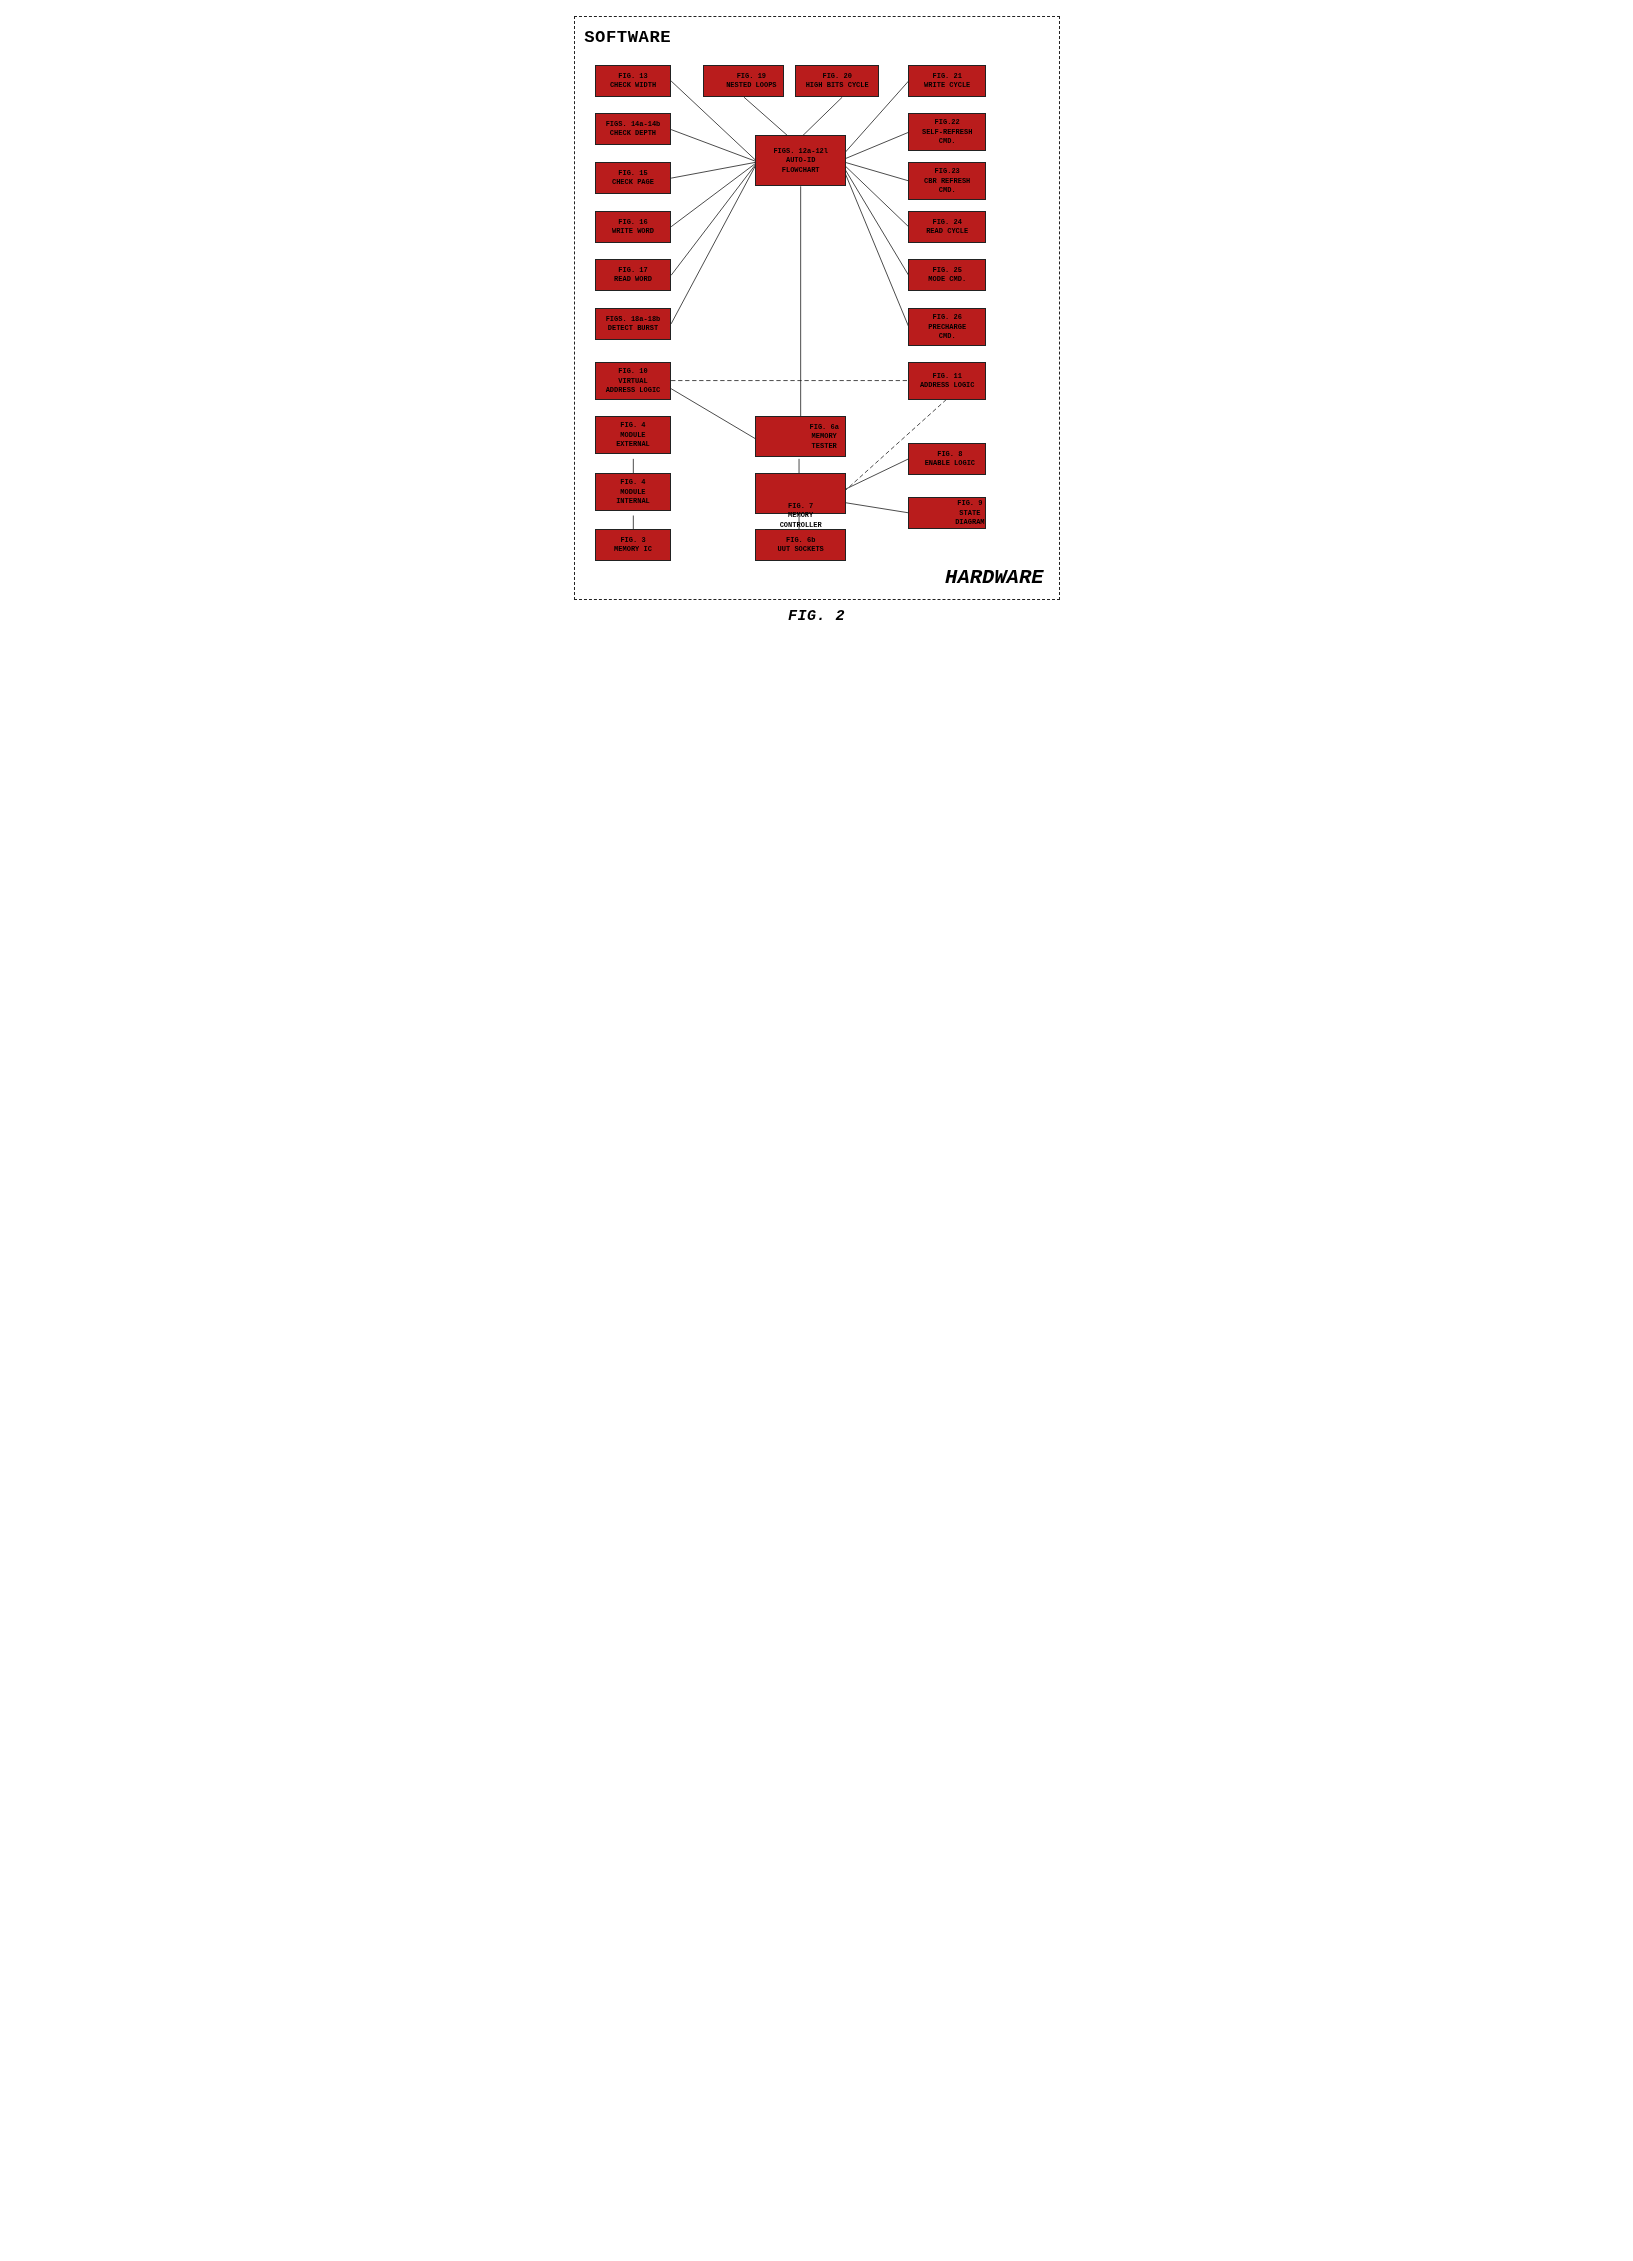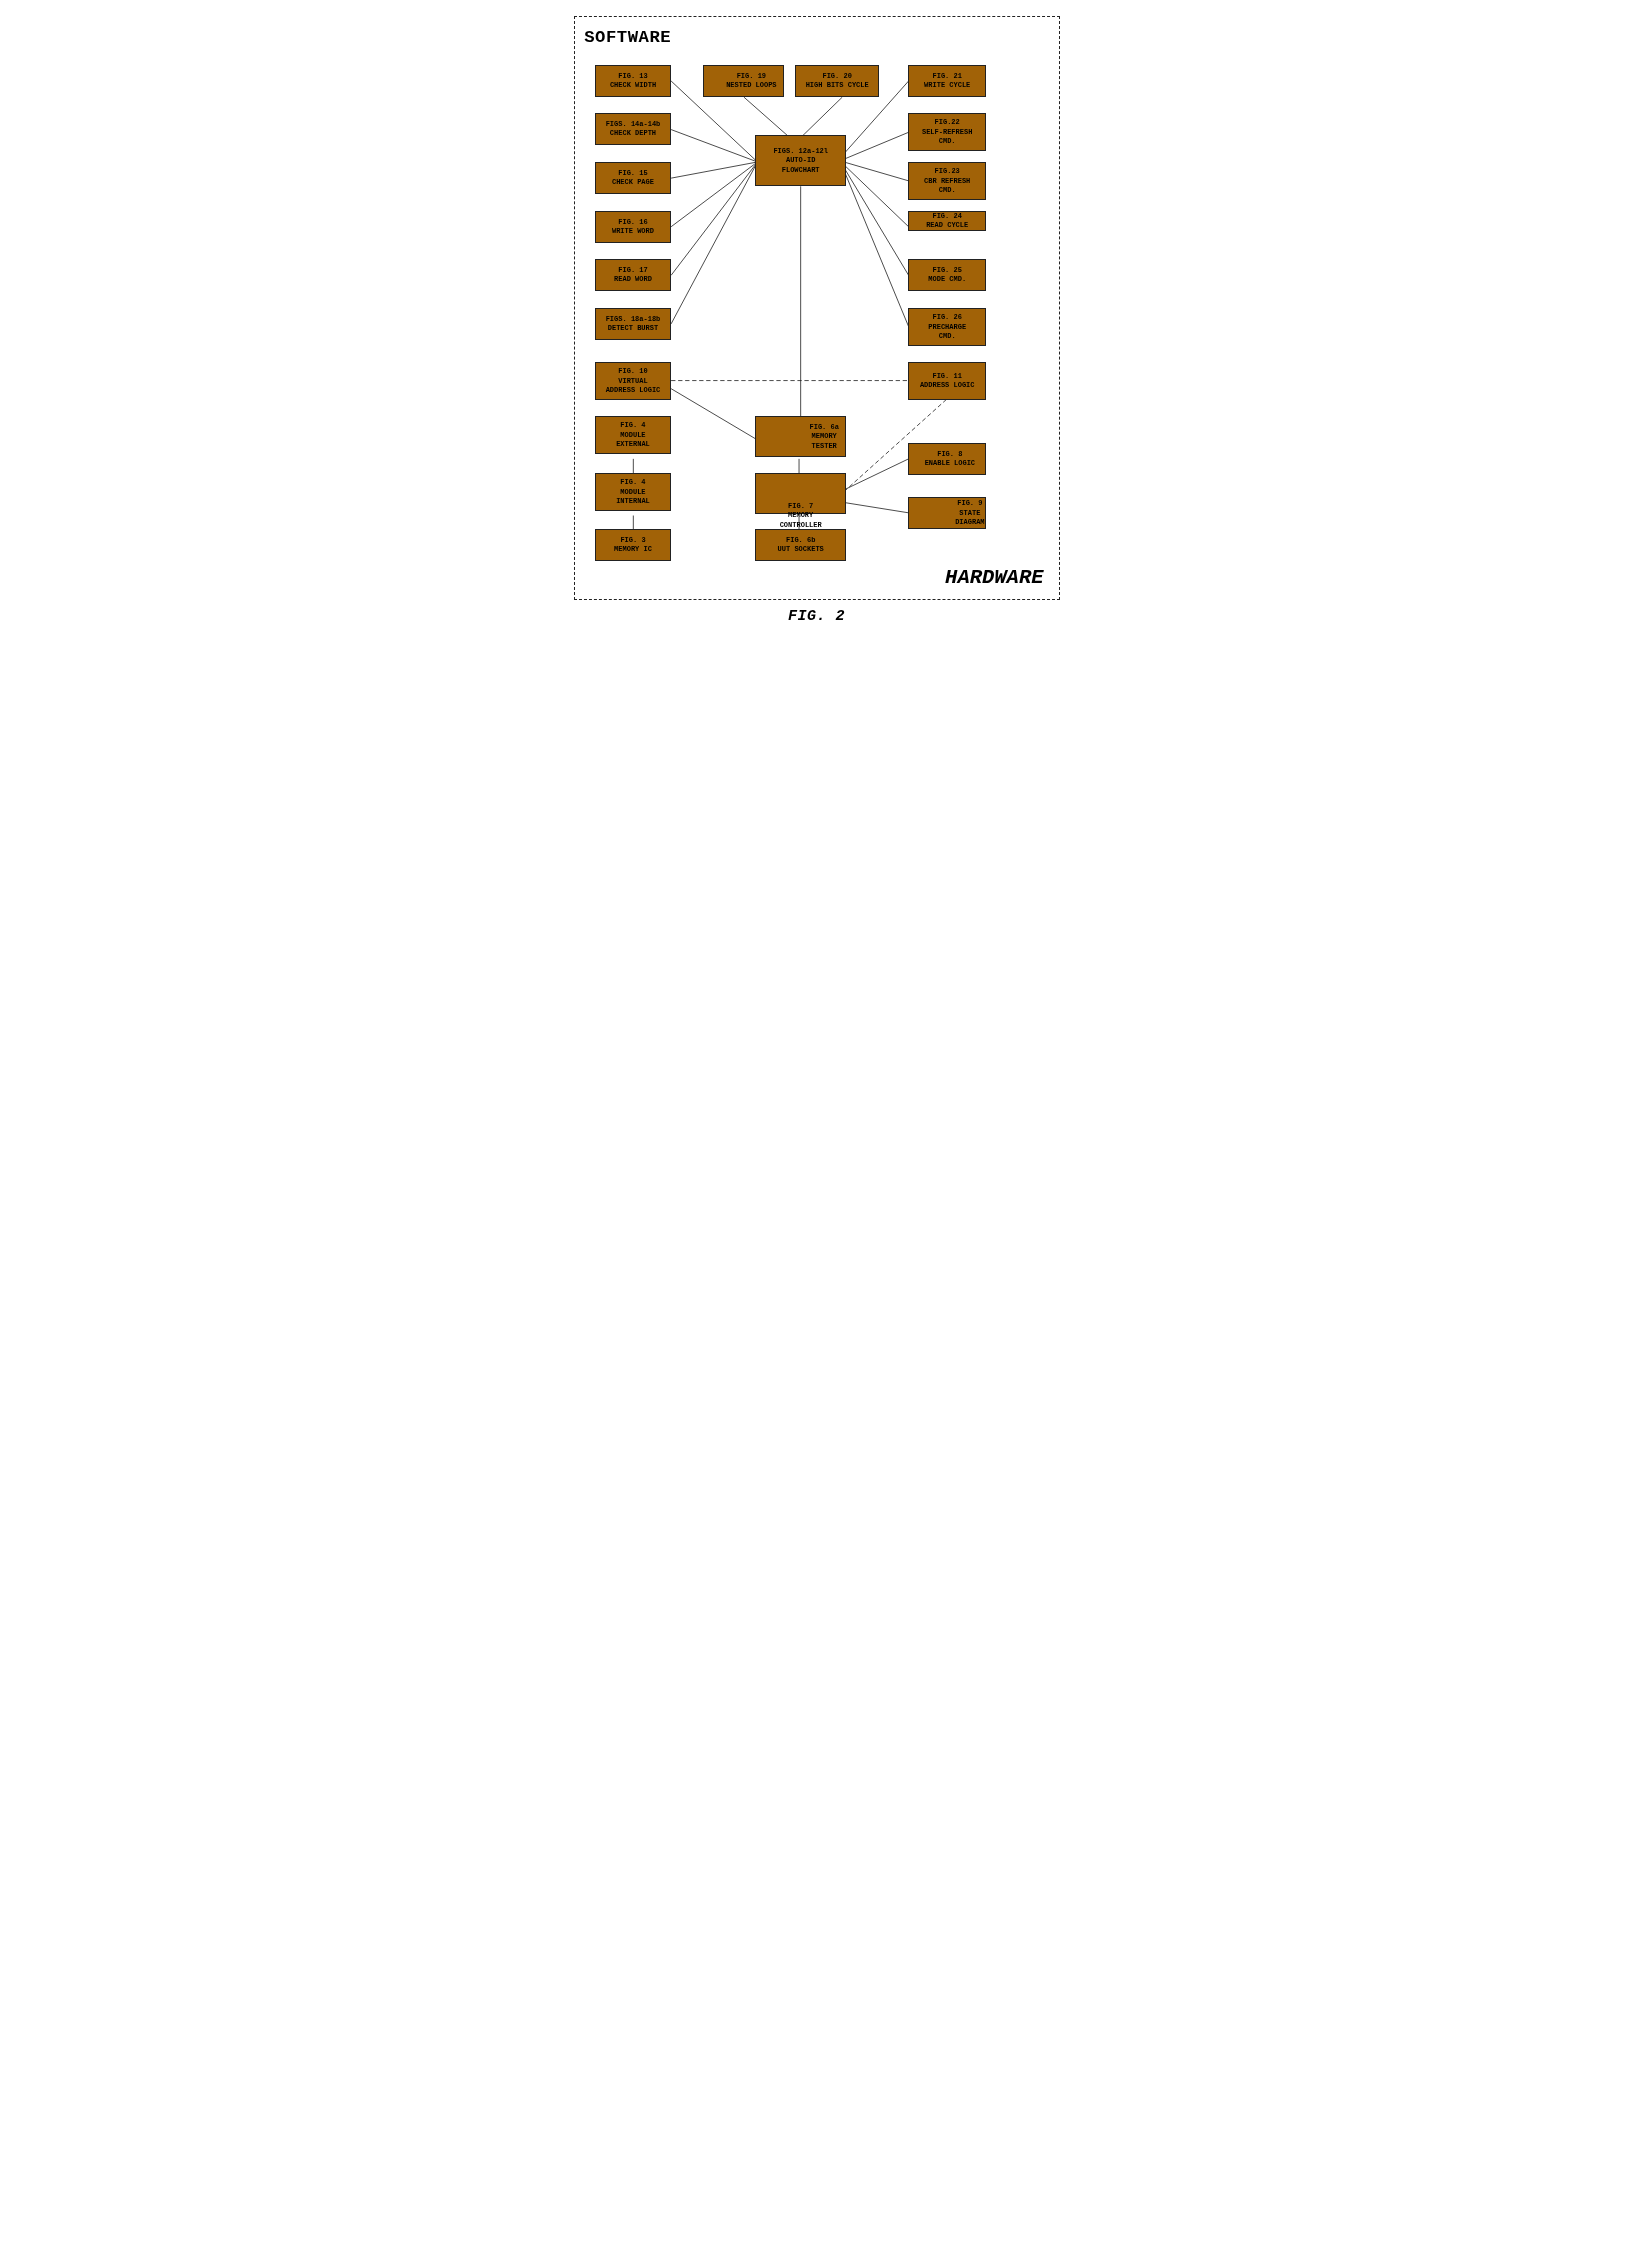--- a/index.html
+++ b/index.html
@@ -36,21 +36,21 @@
       font-style: italic;
     }
 
     .box {
       border: 1.1px solid #222;
       text-align: center;
       font-size: 7px;
       font-weight: bold;
       line-height: 1.35;
       padding: 3.2px 2.7px;
-      background: #a16207;
+      background: #b91c1c;
       position: absolute;
     }
 
     .diagram-area {
       position: relative;
       width: 100%;
       height: 529px;
     }
 
     svg.connections {
@@ -181,21 +181,21 @@
     <div class="box" style="left:324px;top:59px;width:78px;height:38px;display:flex;align-items:center;justify-content:center;flex-direction:column;">
       <span style="white-space:pre-line;font-size:7px;font-weight:bold;">FIG.22
 SELF-REFRESH
 CMD.</span>
     </div>
     <div class="box" style="left:324px;top:108px;width:78px;height:38px;display:flex;align-items:center;justify-content:center;flex-direction:column;">
       <span style="white-space:pre-line;font-size:7px;font-weight:bold;">FIG.23
 CBR REFRESH
 CMD.</span>
     </div>
-    <div class="box" style="left:324px;top:157px;width:78px;height:20px;display:flex;align-items:center;justify-content:center;flex-direction:column;">
+    <div class="box" style="left:324px;top:157px;width:78px;height:32px;display:flex;align-items:center;justify-content:center;flex-direction:column;">
       <span style="white-space:pre-line;font-size:7px;font-weight:bold;">FIG. 24
 READ CYCLE</span>
     </div>
     <div class="box" style="left:324px;top:205px;width:78px;height:32px;display:flex;align-items:center;justify-content:center;flex-direction:column;">
       <span style="white-space:pre-line;font-size:7px;font-weight:bold;">FIG. 25
 MODE CMD.</span>
     </div>
     <div class="box" style="left:324px;top:254px;width:78px;height:38px;display:flex;align-items:center;justify-content:center;flex-direction:column;">
       <span style="white-space:pre-line;font-size:7px;font-weight:bold;">FIG. 26
 PRECHARGE

